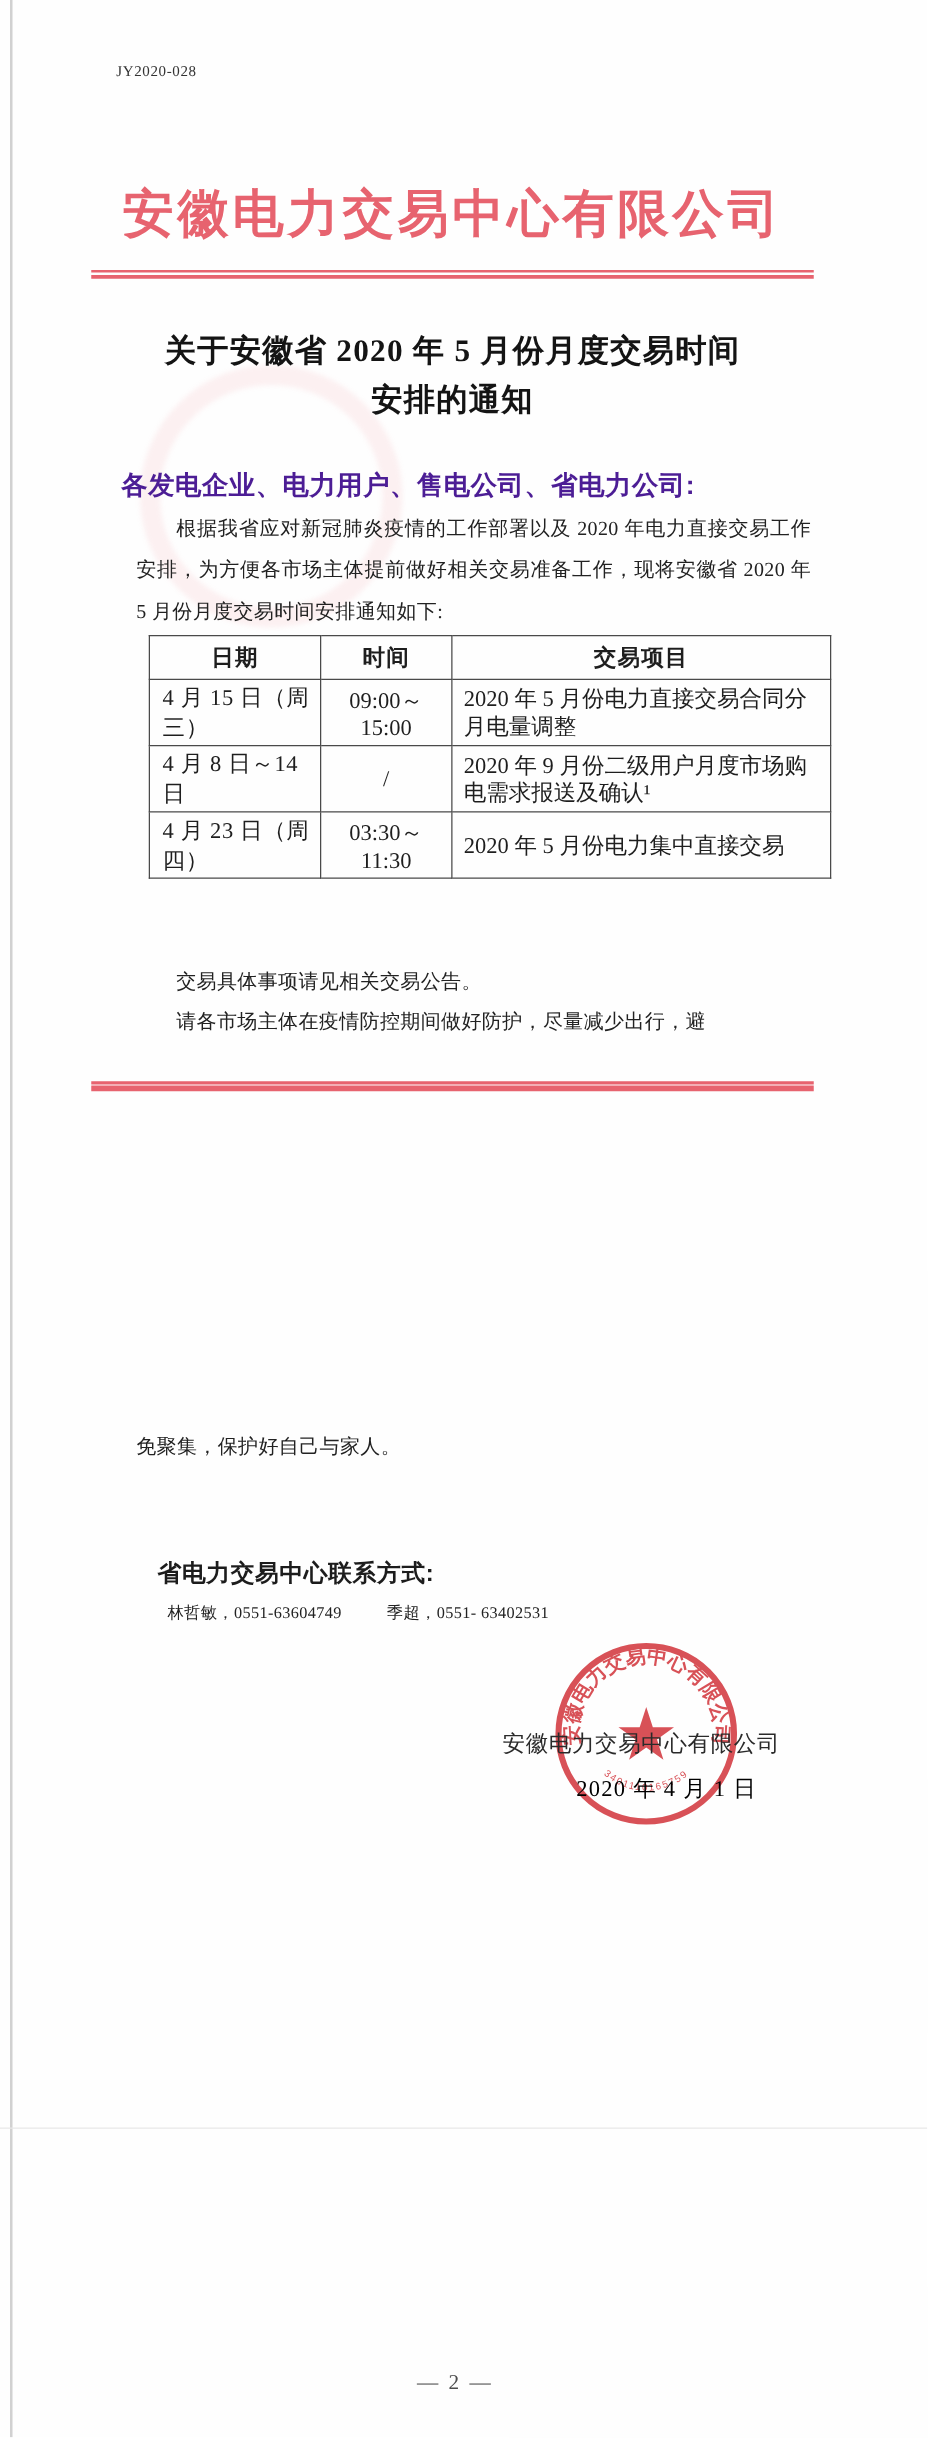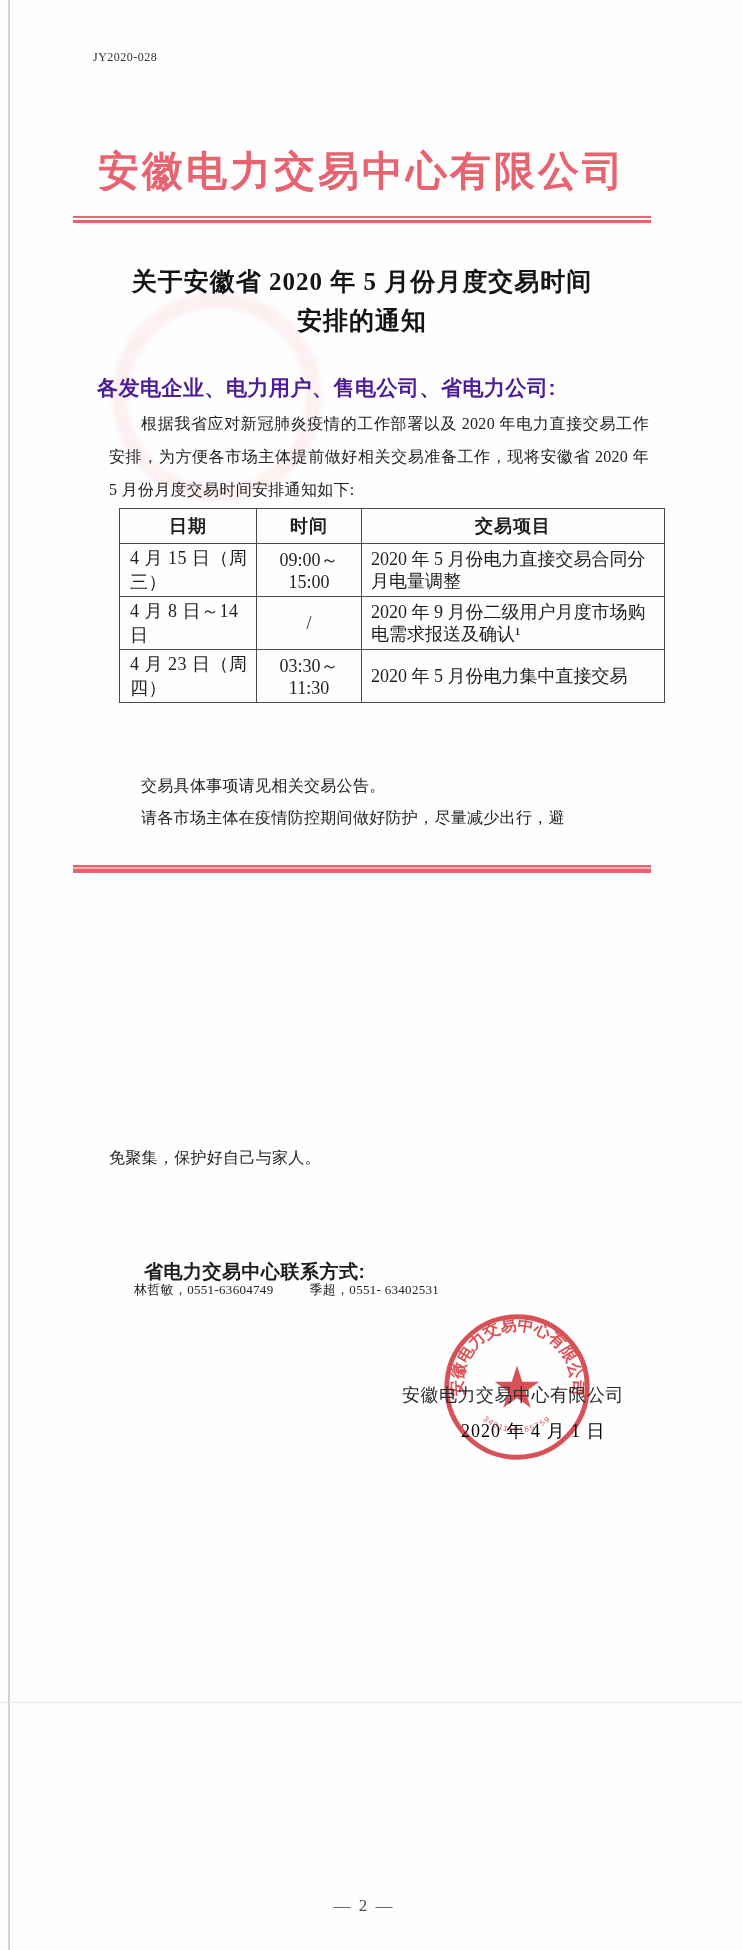--- a/index.html
+++ b/index.html
@@ -71,23 +71,23 @@
 
   .page-band{
     position:absolute;left:73px;top:865px;width:578px;height:8px;
     background:linear-gradient(to bottom,
       var(--red-soft) 0 2.5px,
       #f3aeb5 2.5px 4px,
       var(--red-soft) 4px 100%);
   }
 
   .contact-heading{
-    position:absolute;left:144px;top:1246px;
+    position:absolute;left:126px;top:1246px;
     font-family:"Liberation Sans","DejaVu Sans",sans-serif;
-    font-weight:bold;font-size:19px;color:#1c1c1c;letter-spacing:.5px;margin-top:13px;
+    font-weight:bold;font-size:19px;color:#1c1c1c;letter-spacing:.5px;
   }
   .contact-line{position:absolute;left:134px;top:1281px;font-size:13px;color:#222;letter-spacing:.3px;}
   .contact-line .gap{display:inline-block;width:36px;}
 
   .sig-org{position:absolute;left:402px;top:1383px;font-size:18px;color:#2a2a2a;letter-spacing:.5px;z-index:3;}
   .sig-date{position:absolute;left:461px;top:1419px;font-size:18px;color:#000000;letter-spacing:1px;z-index:3;}
 
   .seal{position:absolute;left:439px;top:1309px;width:156px;height:156px;opacity:.86;z-index:2;}
   .seal svg{display:block;}
 

